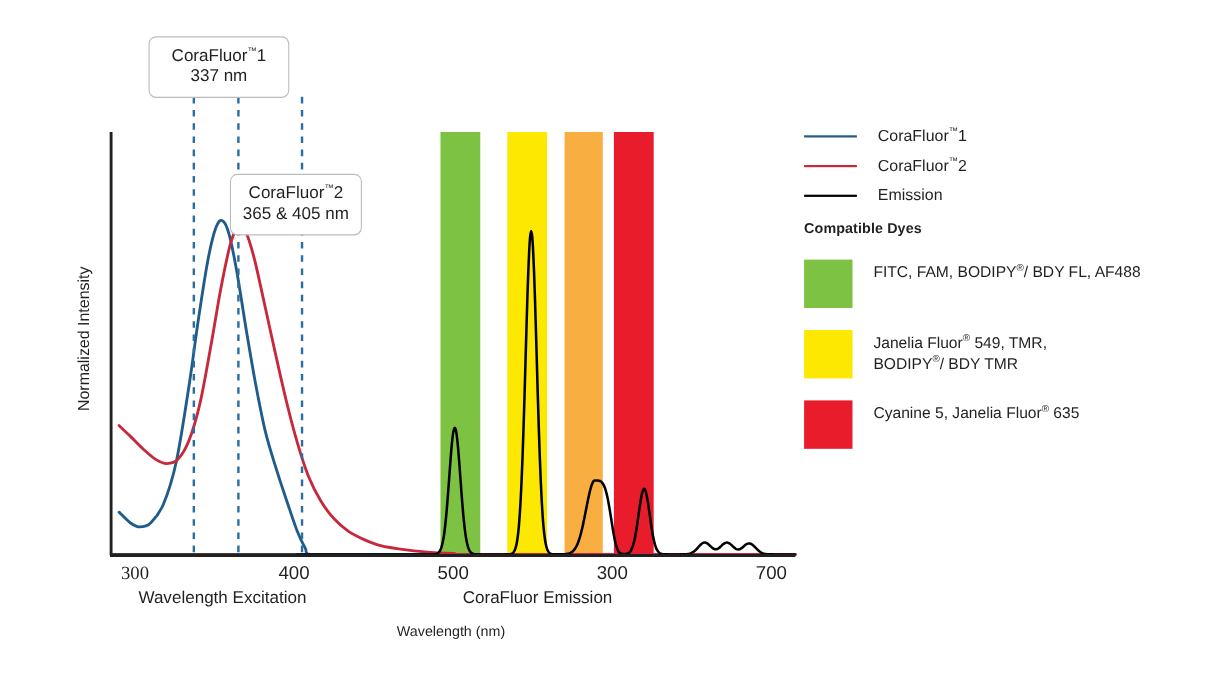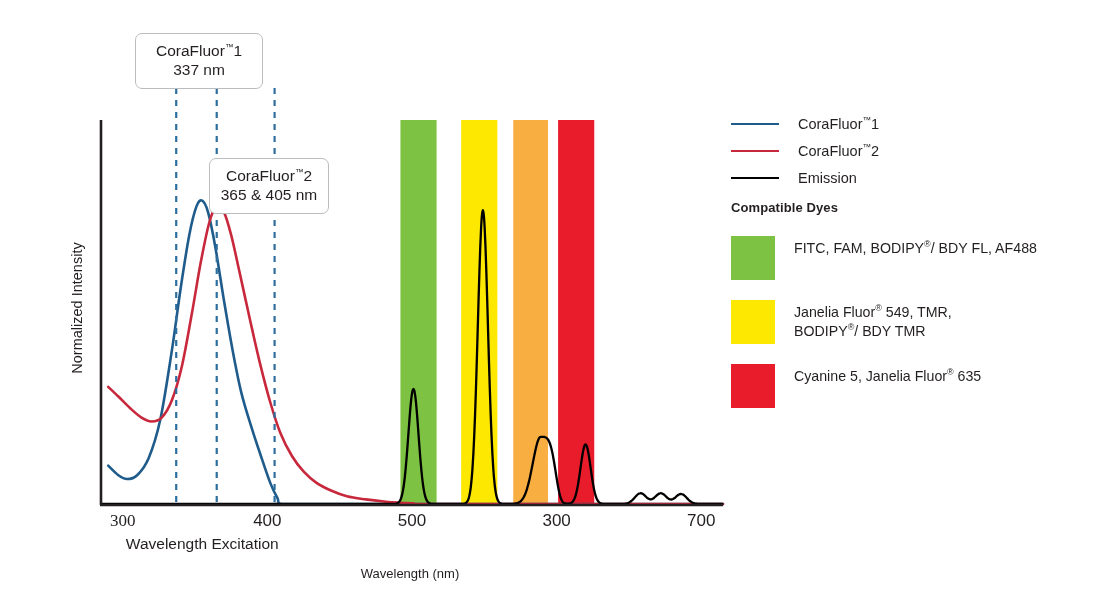--- a/index.html
+++ b/index.html
@@ -191,20 +191,21 @@
   <div id="yaxis-title">Normalized Intensity</div>
   <div id="xaxis-title">Wavelength (nm)</div>
 
   <div class="axis-tick-label" id="tick-300" style="left: 92.6977px; top: 511px; font-family: Liberation Serif, serif;">300</div>
   <div class="axis-tick-label" id="tick-400" style="left: 237.349px; top: 511px;">400</div>
   <div class="axis-tick-label" id="tick-500" style="left: 382px; top: 511px;">500</div>
   <div class="axis-tick-label" id="tick-600" style="left: 526.651px; top: 511px;">300</div>
   <div class="axis-tick-label" id="tick-700" style="left: 671.302px; top: 511px;">700</div>
 
   <div class="sub-axis-label" id="sub-left" style="top: 535px; left: 52.2558px; width: 300px;">Wavelength Excitation</div>
+  <div class="sub-axis-label" id="sub-right" style="top: 535px; left: 338.665px; width: 300px;">CoraFluor Emission</div>
 
   <div id="legend-lines">
       <div class="legend-line-row">
         <span class="legend-swatch-line" style="border-top-color: rgb(31, 92, 139);"></span>
         <span class="legend-line-label">CoraFluor<sup>™</sup>1</span>
       </div>
       <div class="legend-line-row">
         <span class="legend-swatch-line" style="border-top-color: rgb(200, 40, 60);"></span>
         <span class="legend-line-label">CoraFluor<sup>™</sup>2</span>
       </div>

